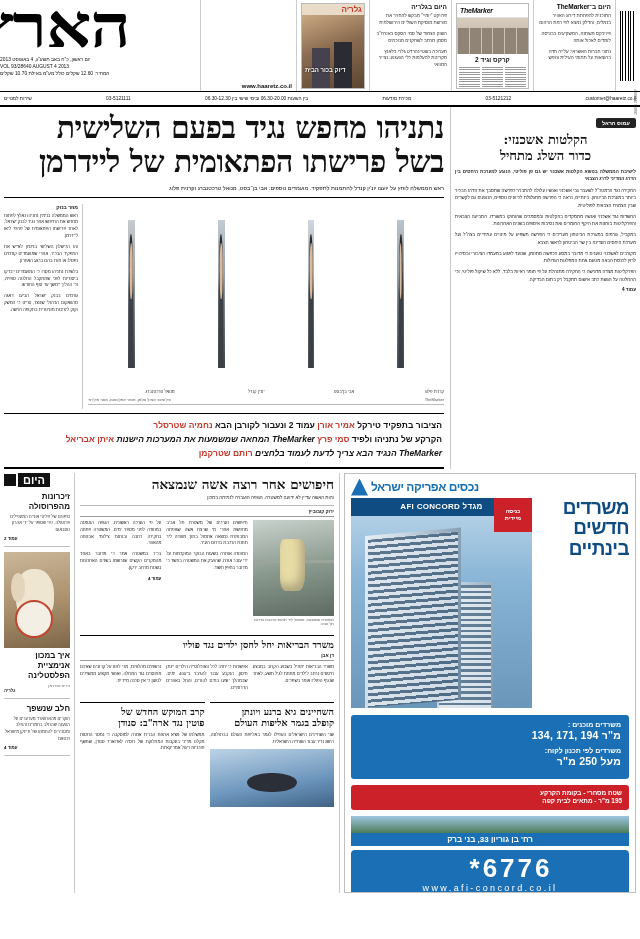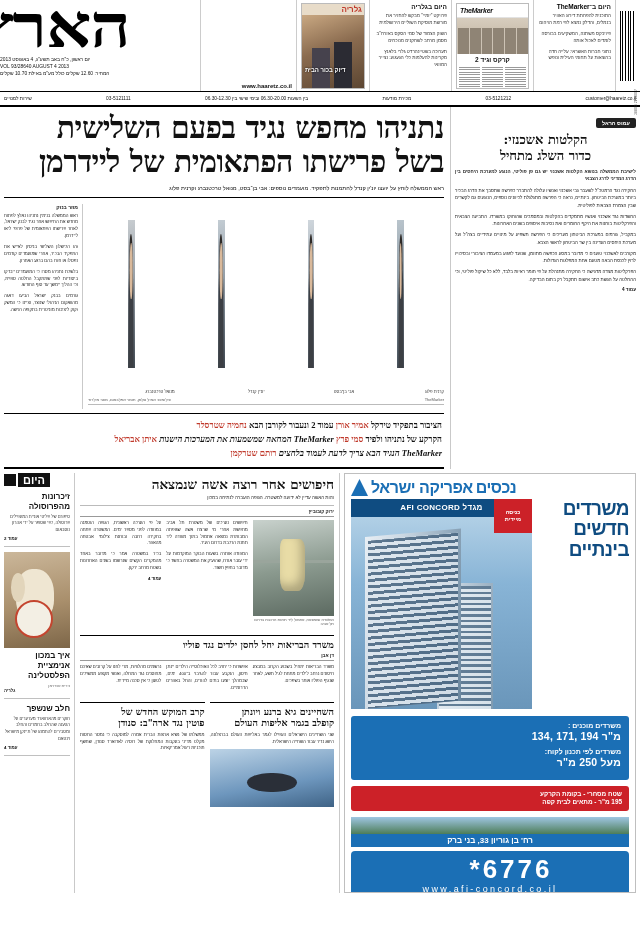--- a/index.html
+++ b/index.html
@@ -81,34 +81,34 @@
 
   
   .main-flex{display:flex;gap:5px;}
   .main-left{flex:1;}
   .main-rail{width:74px;border-right:1px solid #c9c9c9;padding-right:4px;}
   .rail-tag{font-size:5px;font-weight:bold;text-align:right;margin-bottom:3px;color:#111;}
   .rail-body p{font-size:4.3px;line-height:1.6;text-align:justify;margin:0 0 4px 0;color:#222;}
 
   
   .tm-block{border-top:1px solid #000;border-bottom:2px solid #000;padding:5px 2px;margin-top:4px;}
-  .tm-line{font-size:8.5px;line-height:1.45;text-align:right;font-weight:bold;color:#111;margin:0 0 2px 0;font-family:Liberation Serif, serif;}
+  .tm-line{font-size:8.5px;line-height:1.45;text-align:right;font-weight:bold;color:#111;margin:0 0 2px 0;}
   .tm-line .red{color:#c0392b;}
   .tm-line .mkr{font-style:italic;font-weight:bold;}
 
   
   .lower{display:flex;width:640px;margin-top:4px;}
   .ad-col{width:300px;box-sizing:border-box;padding:0 4px;}
   .mid-col{width:266px;box-sizing:border-box;padding:0 5px;border-right:1px solid #c9c9c9;border-left:1px solid #c9c9c9;}
   .side-col{width:74px;box-sizing:border-box;padding:0 4px;}
 
   
   .ad{border:1px solid #bfbfbf;background:#fff;height:418px;position:relative;overflow:hidden;}
   .ad-top{display:flex;align-items:center;justify-content:flex-end;gap:3px;padding:5px 6px 2px 6px;}
-  .ad-brand{font-size:16px;font-weight:bold;color:#1b6fb5;letter-spacing:-.5px;}
+  .ad-brand{font-size:12px;font-weight:bold;color:#1b6fb5;letter-spacing:-.5px;}
   .ad-mark{width:17px;height:17px;background:#1b6fb5;clip-path:polygon(50% 0,100% 100%,0 100%);}
   .ad-mid{display:flex;padding:0 6px;gap:5px;}
   .ad-photo{flex:1;position:relative;height:210px;background:linear-gradient(180deg,#bcd7ea,#88b4d6 40%,#6a96ba);overflow:hidden;}
   .ad-bar{position:absolute;top:0;left:0;right:0;height:18px;background:#0f4c81;color:#fff;font-size:8px;font-weight:bold;display:flex;align-items:center;justify-content:center;letter-spacing:.3px;}
   .ad-badge{position:absolute;top:0;right:0;width:38px;height:34px;background:#cc2128;color:#fff;font-size:5.6px;font-weight:bold;display:flex;flex-direction:column;align-items:center;justify-content:center;line-height:1.25;z-index:4;}
   .tower{position:absolute;bottom:0;left:14px;width:96px;height:172px;background:linear-gradient(100deg,#e7eef4 0%,#cbd8e3 30%,#8fa7bb 70%,#6b879e 100%);transform:skewY(-5deg);transform-origin:bottom left;}
   .tower::after{content:"";position:absolute;inset:4px 3px 0 3px;background:repeating-linear-gradient(180deg,#4a6782 0 3px,#dde6ee 3px 6.4px);opacity:.88;}
   .tower2{position:absolute;bottom:0;left:86px;width:56px;height:126px;background:linear-gradient(100deg,#dde7f0,#7f9ab0);}
   .tower2::after{content:"";position:absolute;inset:3px 2px 0 2px;background:repeating-linear-gradient(180deg,#55728c 0 2.6px,#e4ecf2 2.6px 5.6px);opacity:.85;}
   .ad-copy{width:92px;text-align:right;}

